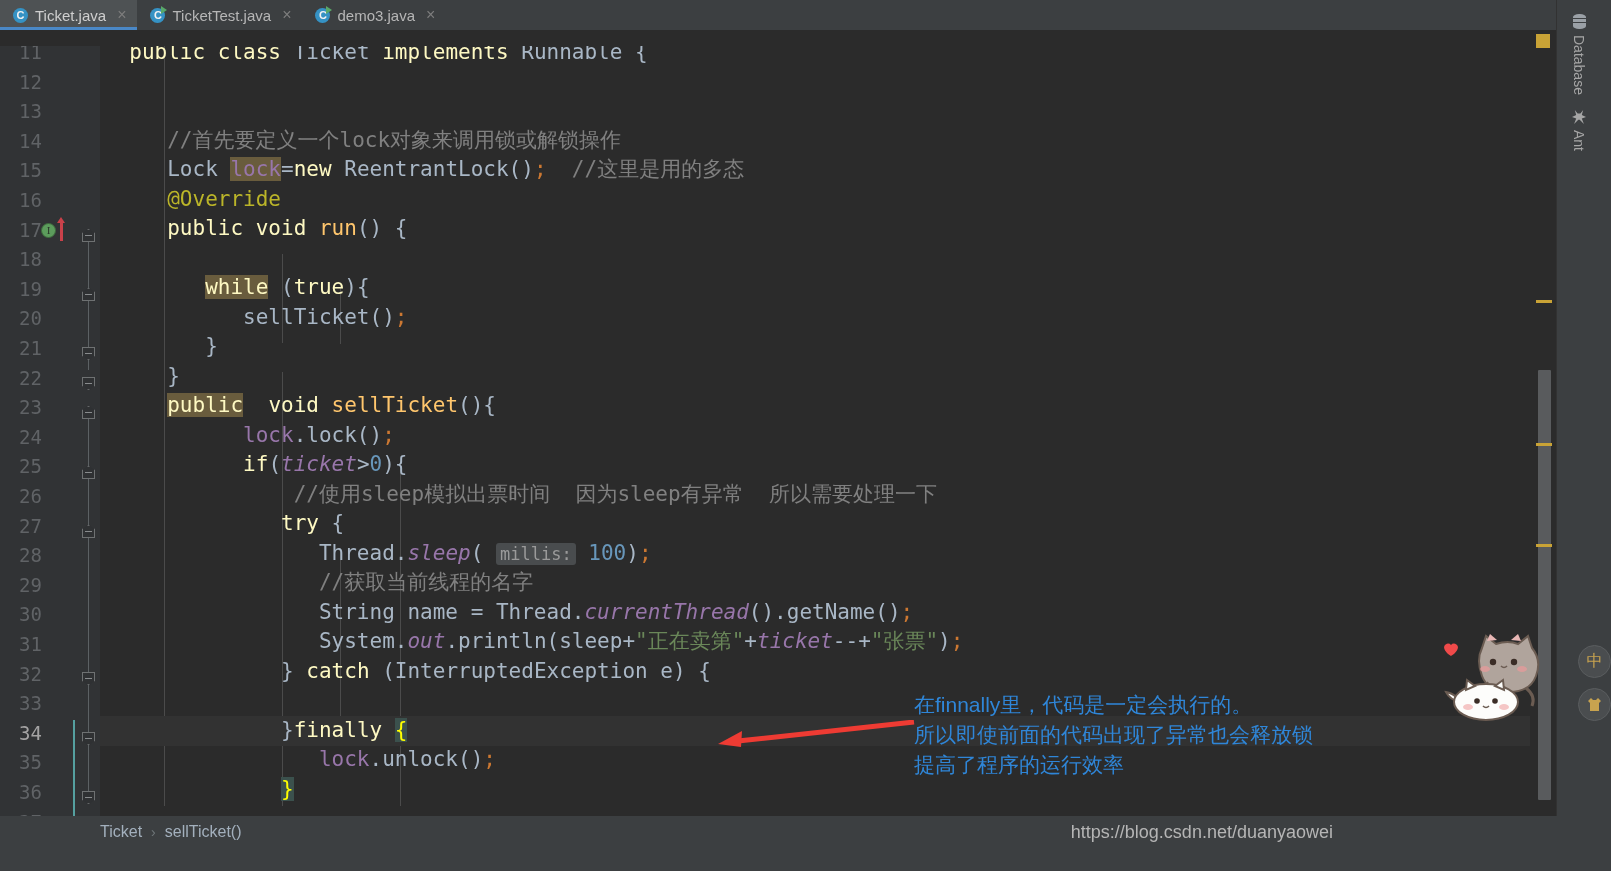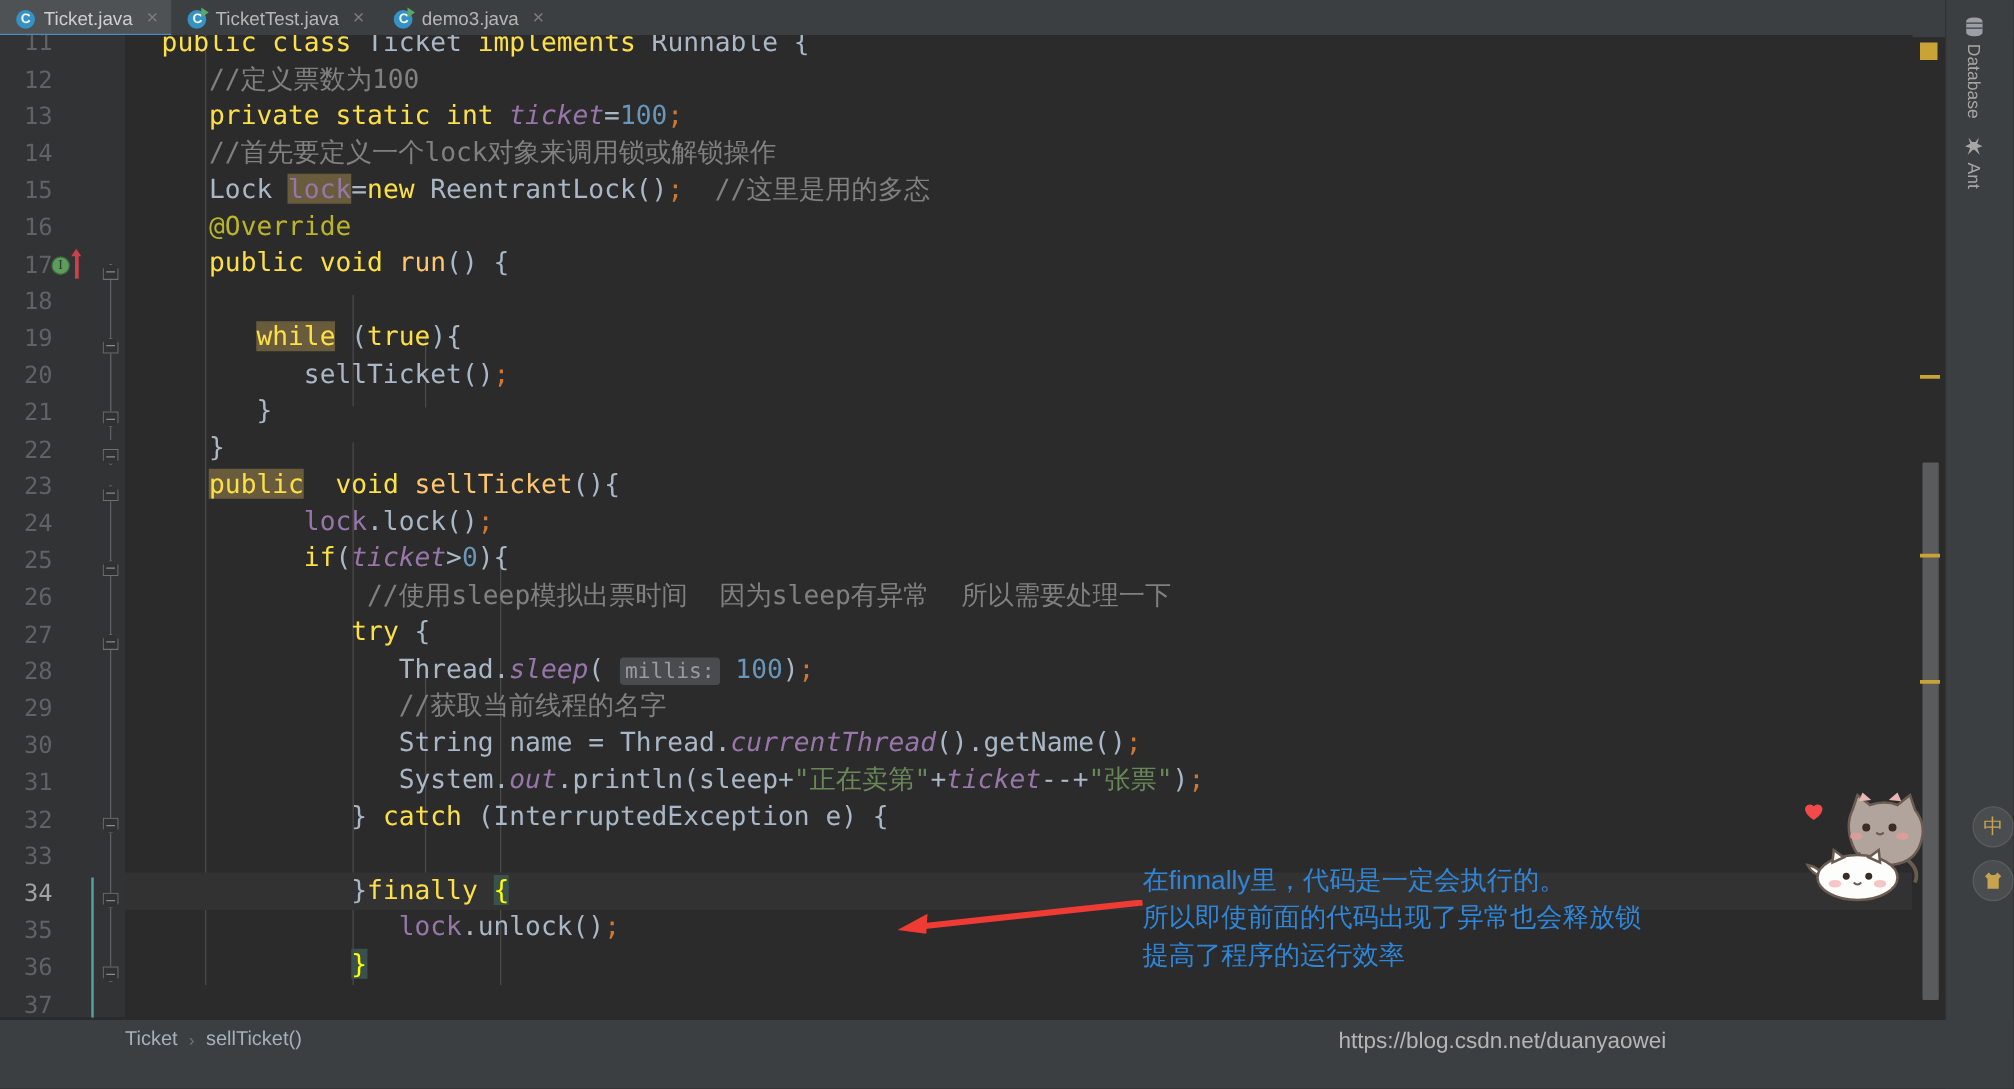--- a/index.html
+++ b/index.html
@@ -42,21 +42,21 @@
     font-size: 11px; font-weight: bold; color: #f2f2f2; line-height: 16px;
   }
   .jicon.run::after {
     content: ""; position: absolute; right: -2px; top: -2px;
     width: 0; height: 0; border-left: 6px solid #59a869;
     border-top: 4px solid transparent; border-bottom: 4px solid transparent;
   }
 
   
   #editor {
-    position: absolute; left: 0; top: 28px; width: 1530px; height: 786px;
+    position: absolute; left: 0; top: 46px; width: 1530px; height: 786px;
     background: #2b2b2b; overflow: hidden;
   }
   #gutter {
     position: absolute; left: 0; top: 0; width: 100px; height: 786px;
     background: #313335;
   }
   .lnum {
     position: absolute; right: 58px; width: 44px; text-align: right;
     font-family: "DejaVu Sans Mono", monospace; font-size: 19px;
     color: #606366; line-height: 29.6px;
@@ -93,21 +93,21 @@
   .line {
     position: absolute; left: 0; right: 0; height: 29.6px; line-height: 29.6px;
     font-family: "DejaVu Sans Mono", monospace; font-size: 21px;
     white-space: pre; color: #a9b7c6;
   }
   .line.current { background: #323232; }
   .line .txt { padding-left: 4px; display: inline-block; }
   .indent-guide { position: absolute; width: 1px; background: #4b4b4b; }
 
   
-  .kw   { color: #fde047; }
+  .kw   { color: #fef9c3; }
   .cmt  { color: #808080; }
   .num  { color: #6897bb; }
   .str  { color: #6a8759; }
   .fld  { color: #9876aa; font-style: italic; }
   .fldn { color: #9876aa; }
   .mth  { color: #ffc66d; }
   .ann  { color: #bbb529; }
   .pun  { color: #a9b7c6; }
   .semi { color: #cc7832; }
   .hl   { background: #695c3d; }
@@ -291,23 +291,21 @@
 
       <div class="indent-guide" style="left:64px; top:0; height:760px;"></div>
       <div class="indent-guide" style="left:182px; top:326px; height:434px;"></div>
       <div class="indent-guide" style="left:300px; top:415px; height:345px;"></div>
       <div class="indent-guide" style="left:182px; top:208px; height:89px;"></div>
       <div class="indent-guide" style="left:240px; top:238px; height:60px;"></div>
       <div class="indent-guide" style="left:240px; top:503px; height:168px;"></div>
 
       <div class="line" style="top:-8px"><span class="txt">  <span class="kw">public class </span><span class="pun">Ticket </span><span class="kw">implements </span><span class="pun">Runnable {</span></span></div>
 
-      <div class="line" style="top:21px"><span class="txt">     <span class="cmt">//定义票数为100</span></span></div>
-
-      <div class="line" style="top:50px"><span class="txt">     <span class="kw">private static int </span><span class="fld">ticket</span><span class="pun">=</span><span class="num">100</span><span class="semi">;</span></span></div>
+
 
       <div class="line" style="top:80px"><span class="txt">     <span class="cmt">//首先要定义一个lock对象来调用锁或解锁操作</span></span></div>
 
       <div class="line" style="top:109px"><span class="txt">     <span class="pun">Lock </span><span class="fldn hl">lock</span><span class="pun">=</span><span class="kw">new </span><span class="pun">ReentrantLock()</span><span class="semi">;</span><span class="cmt">  //这里是用的多态</span></span></div>
 
       <div class="line" style="top:139px"><span class="txt">     <span class="ann">@Override</span></span></div>
 
       <div class="line" style="top:168px"><span class="txt">     <span class="kw">public void </span><span class="mth">run</span><span class="pun">() {</span></span></div>
 
 

